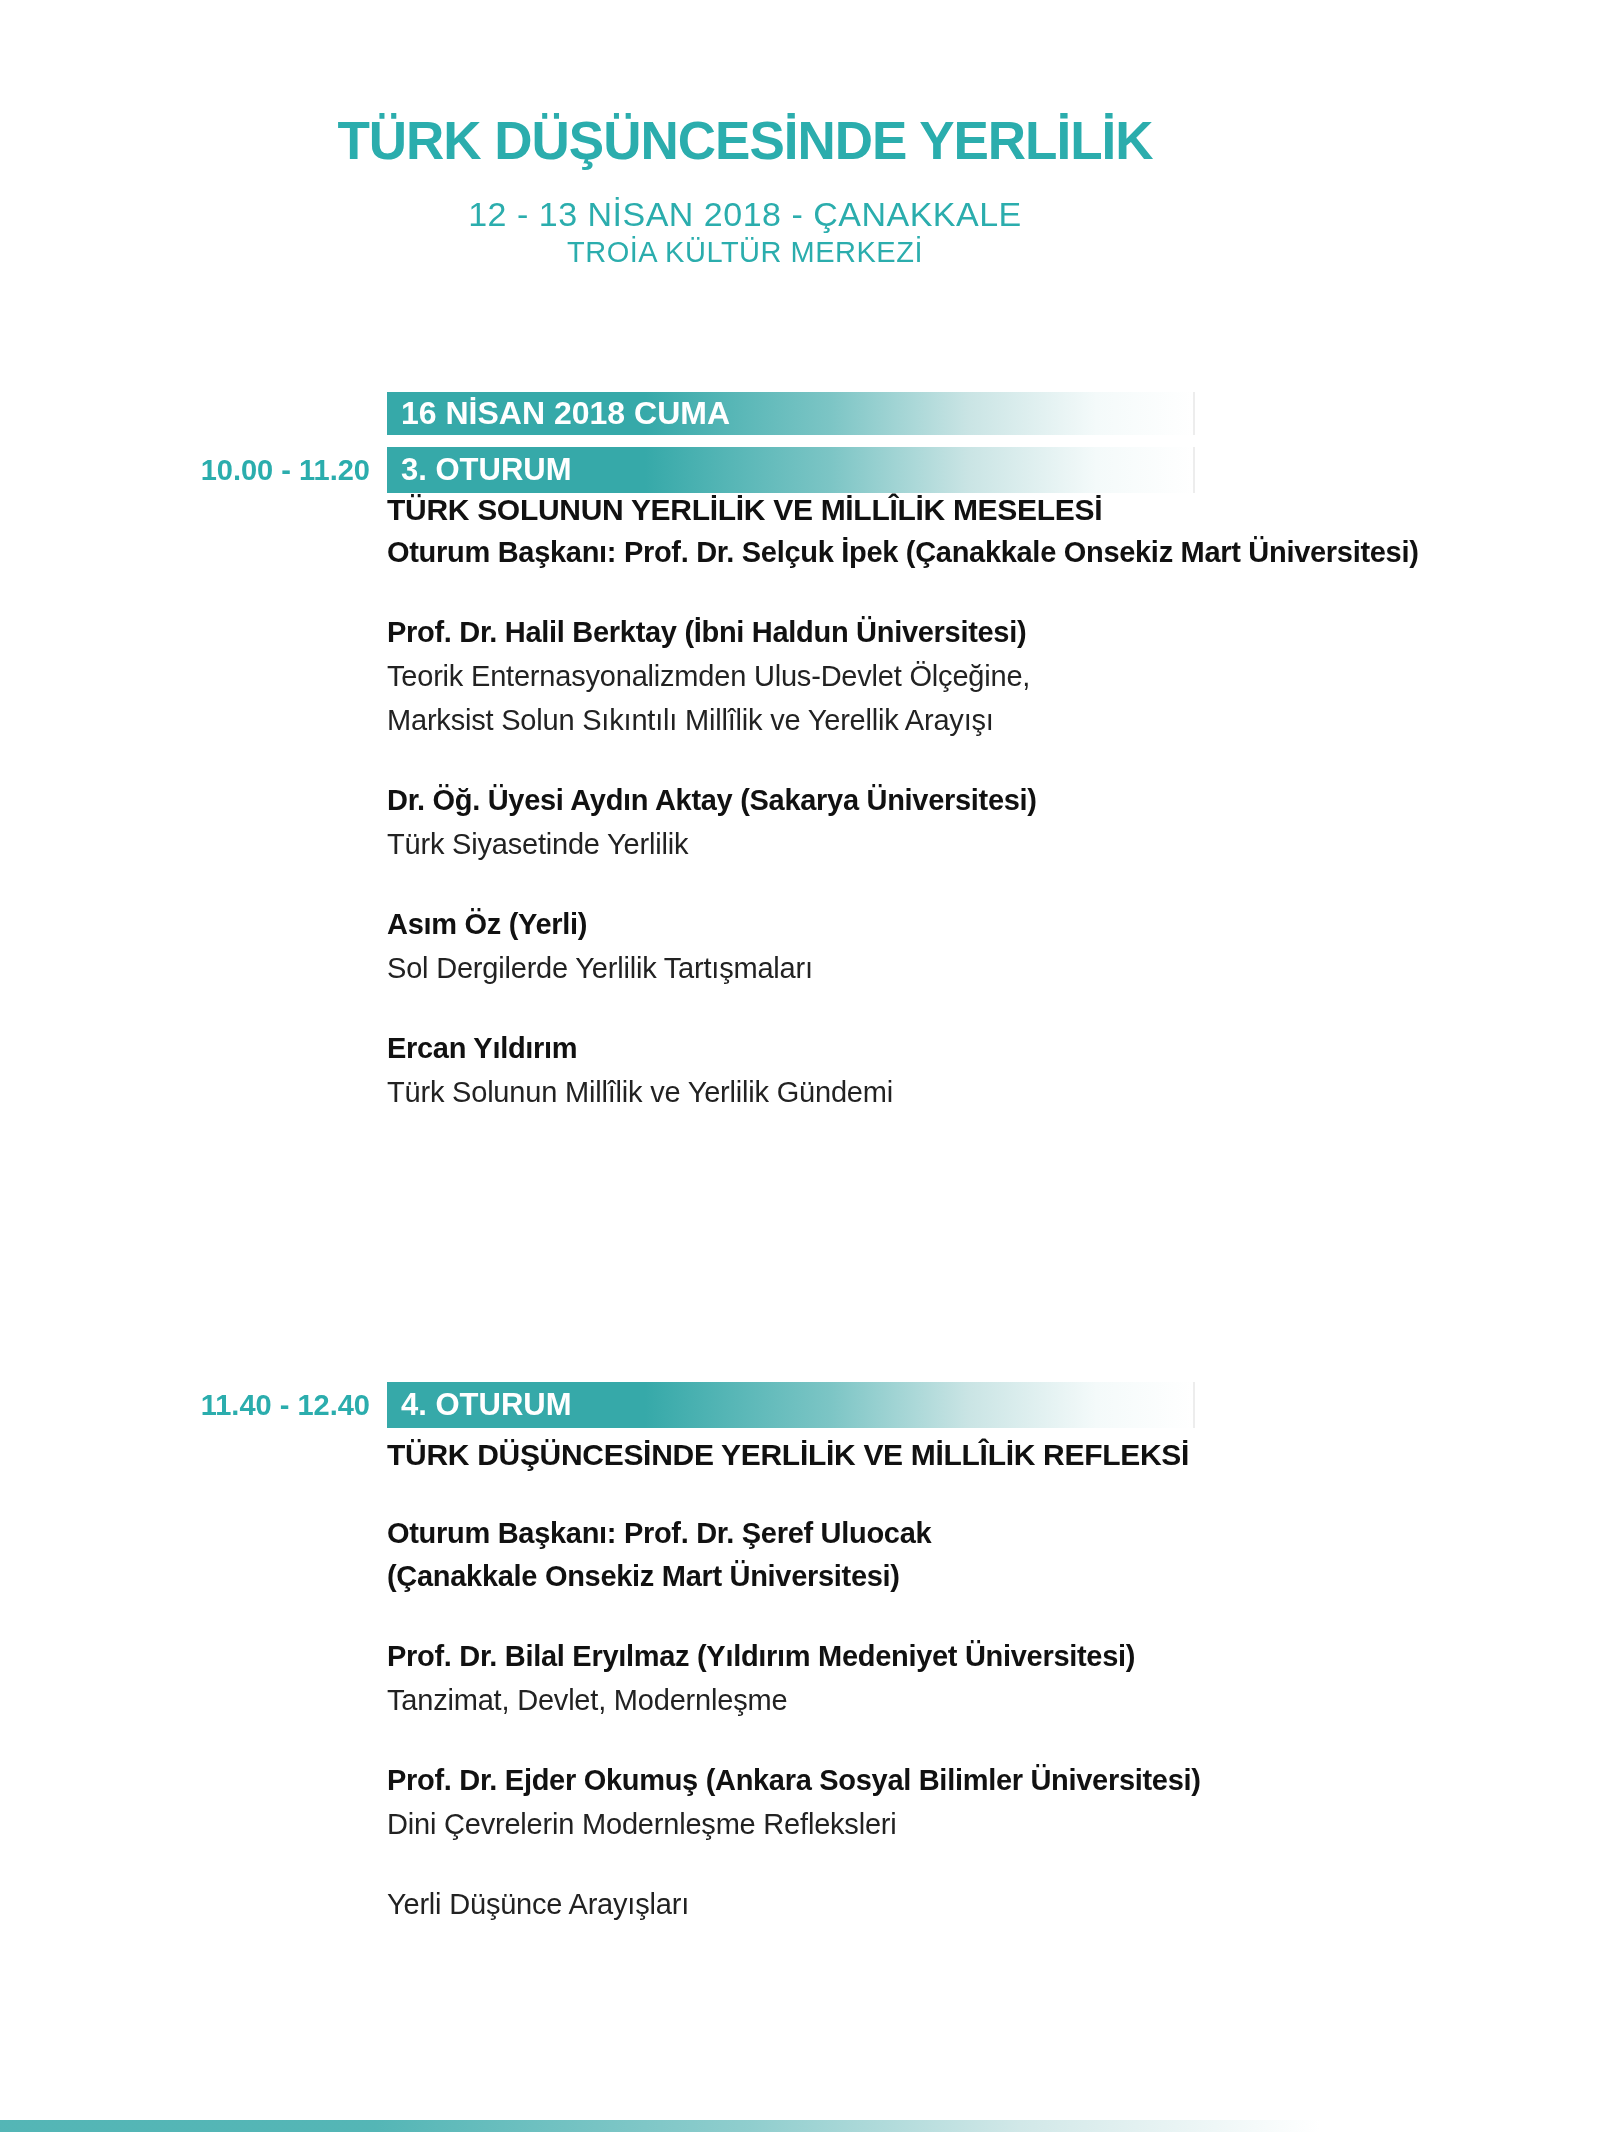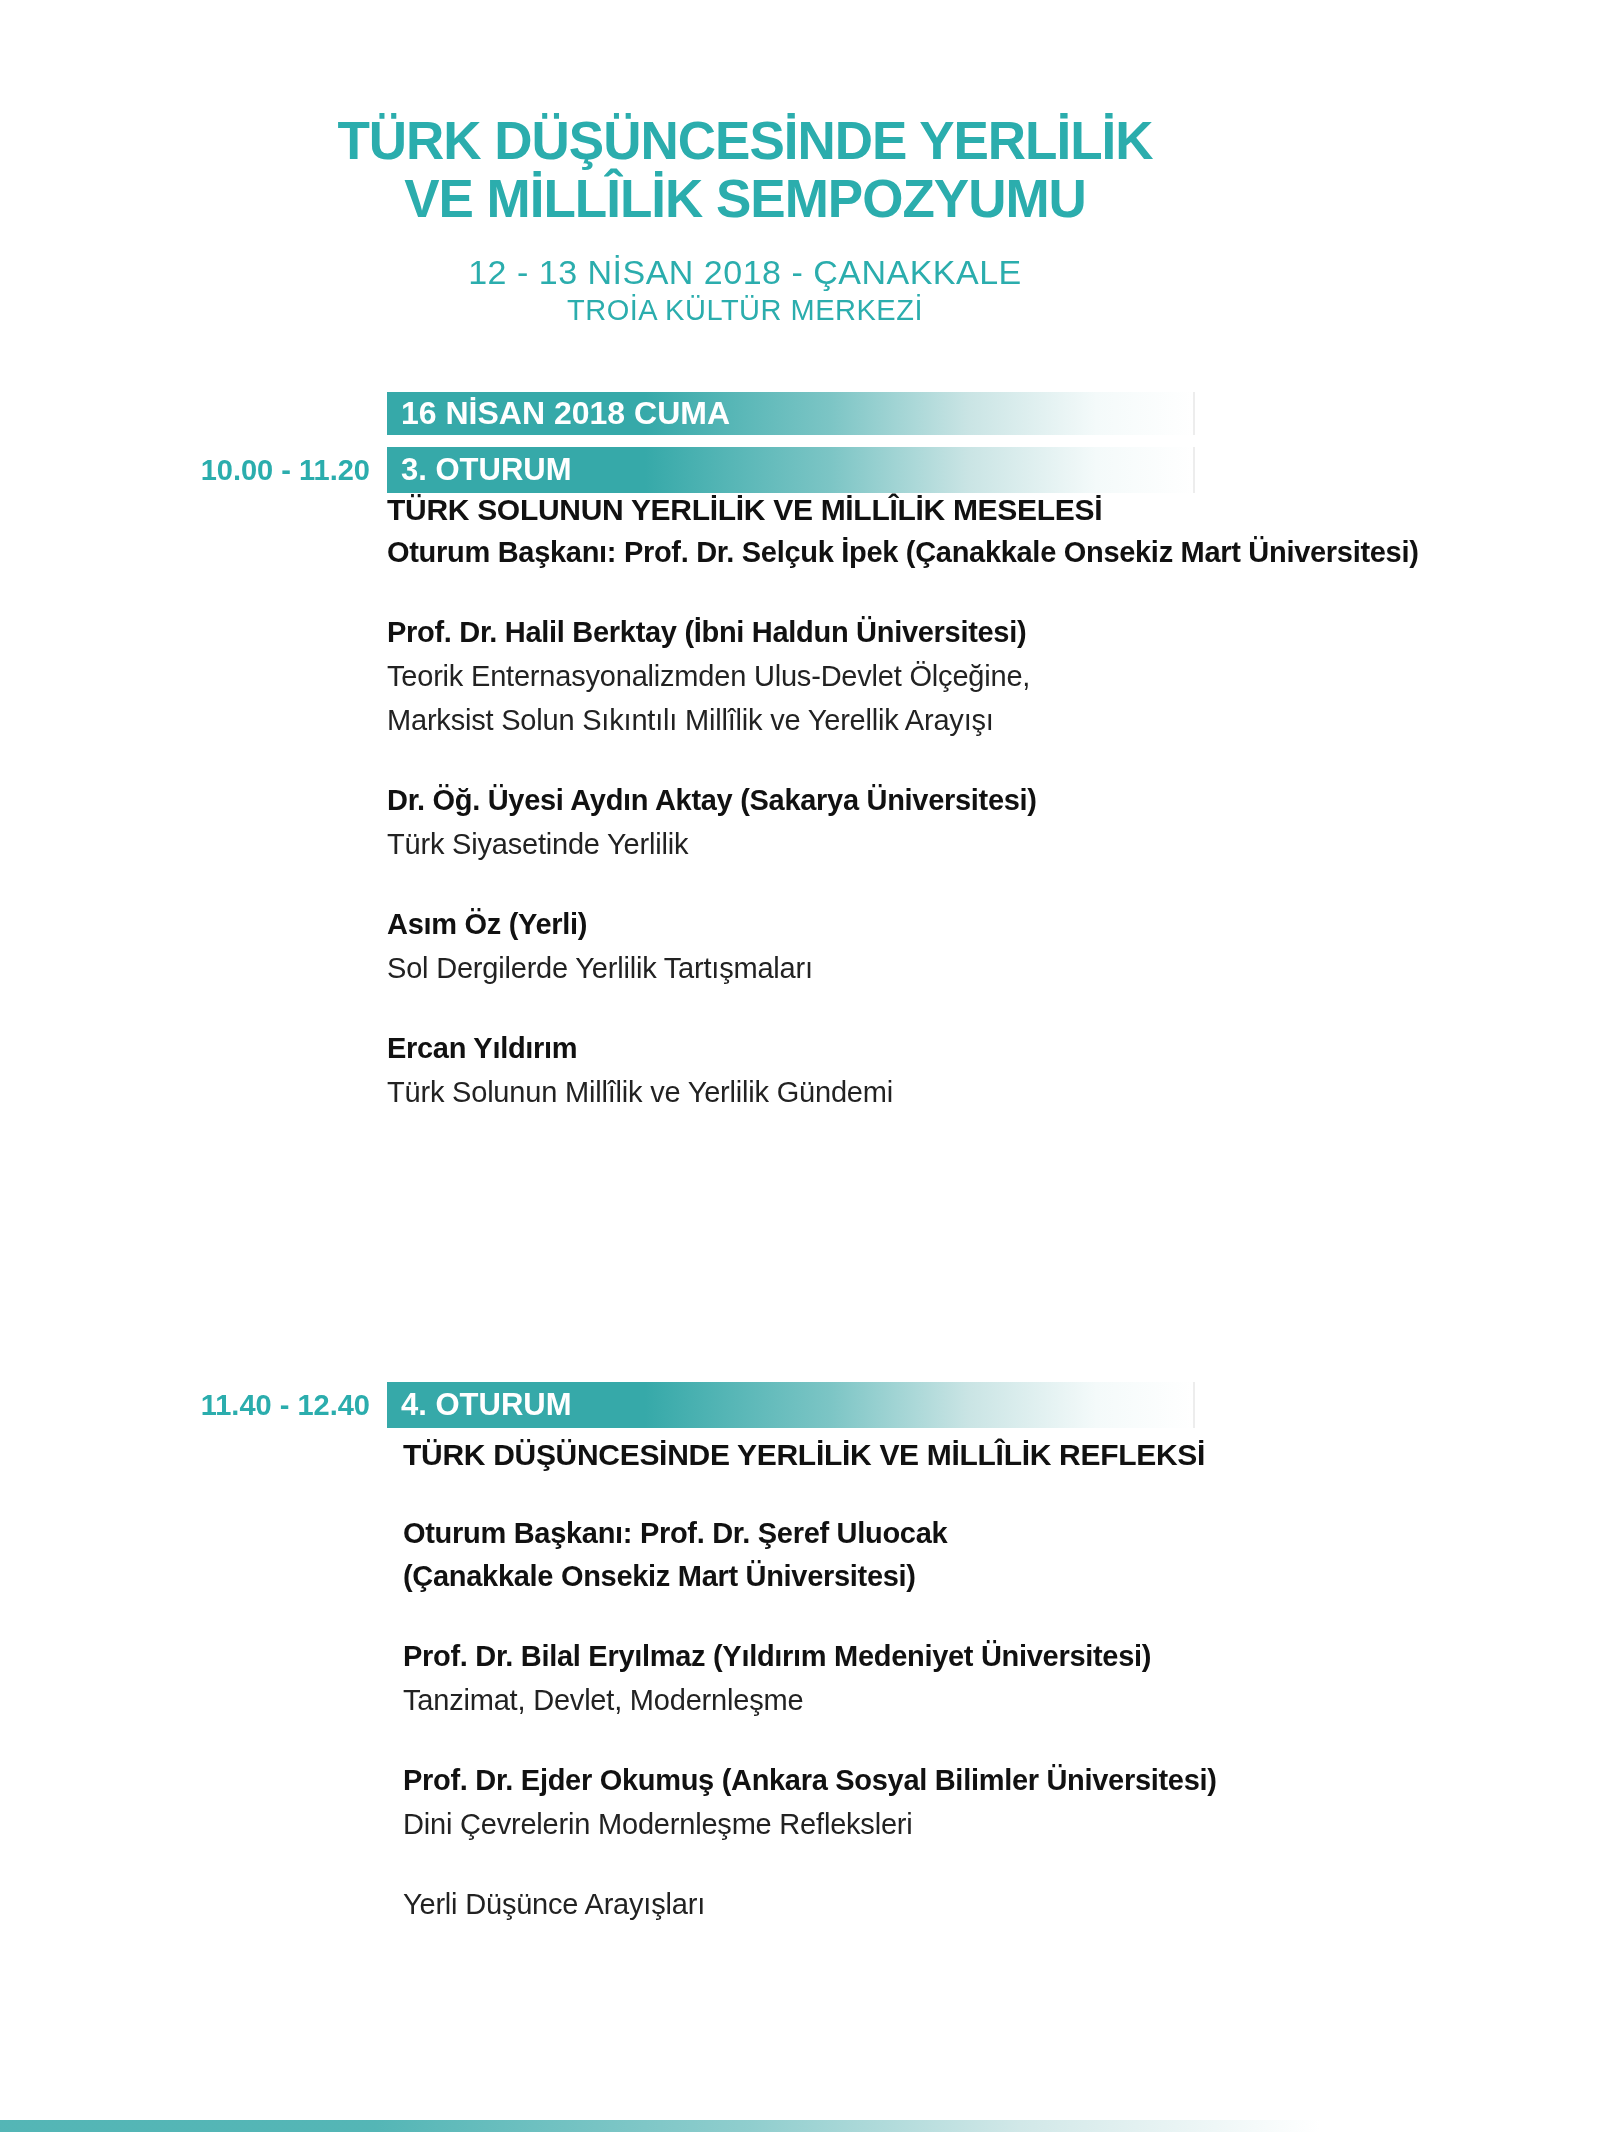--- a/index.html
+++ b/index.html
@@ -67,21 +67,21 @@
     white-space: nowrap;
   }
   #time-1 { top: 447px; }
   #time-2 { top: 1382px; }
   .session-content {
     position: absolute;
     left: 387px;
     width: 1020px;
   }
   #s3-content { top: 488px; }
-  #s4-content { top: 1433px; margin-left: 16px; }
+  #s4-content { top: 1433px; }
   .session-title {
     font-size: 30px;
     font-weight: bold;
     line-height: 43px;
     letter-spacing: -0.3px;
     white-space: nowrap;
   }
   .chair-line {
     font-size: 29px;
     font-weight: bold;
@@ -115,21 +115,20 @@
     opacity: 0.85;
   }
 </style>
 </head>
 <body>
 
 <div class="page">
 
   <div class="header">
     <div class="title-line">TÜRK DÜŞÜNCESİNDE YERLİLİK</div>
-    <div class="title-line">VE MİLLÎLİK SEMPOZYUMU</div>
     <div class="event-date">12 - 13  NİSAN 2018 - ÇANAKKALE</div>
     <div class="event-venue">TROİA KÜLTÜR MERKEZİ</div>
   </div>
 
   <div class="banner day-banner">16 NİSAN 2018 CUMA</div>
 
   <div class="time-label" id="time-1">10.00 - 11.20</div>
   <div class="banner session-banner" id="s3-banner">3. OTURUM</div>
 
   <div class="session-content" id="s3-content">

